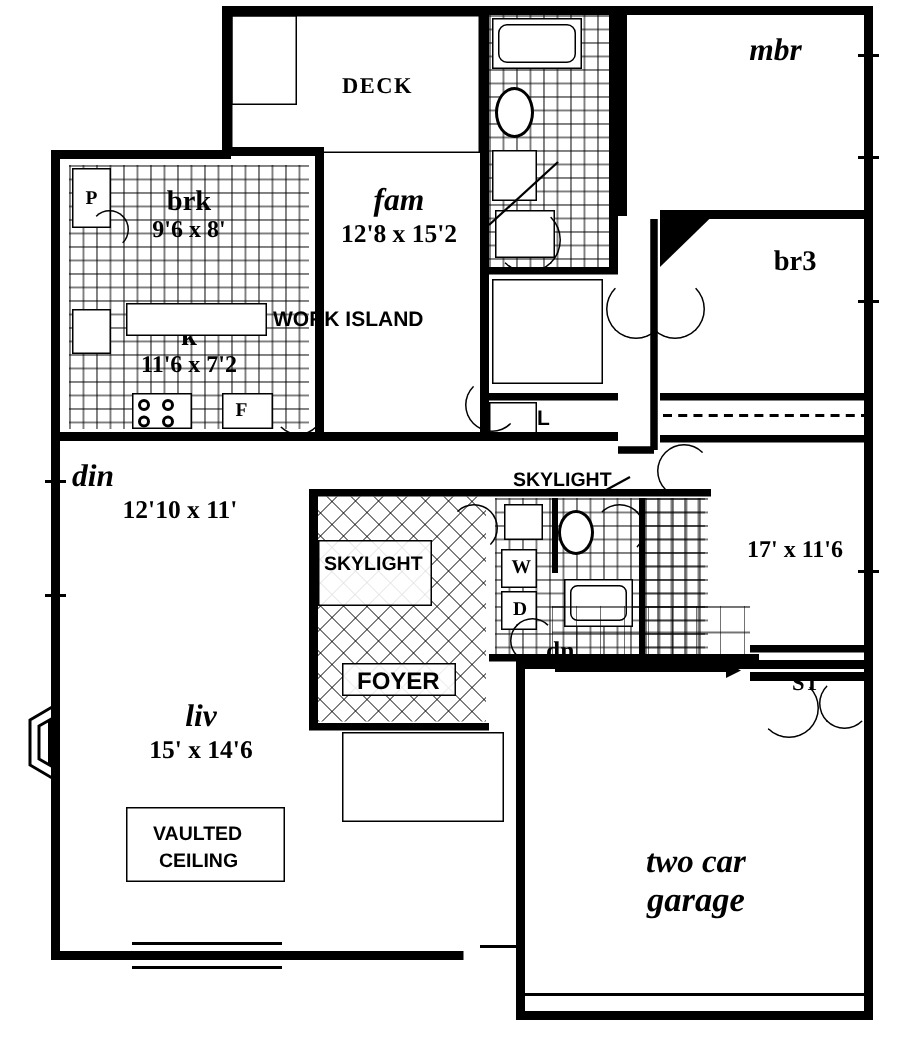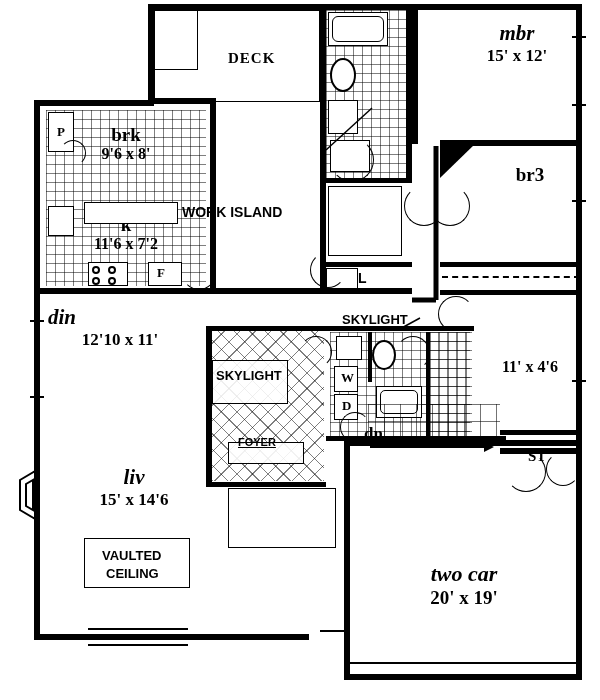--- a/index.html
+++ b/index.html
@@ -171,21 +171,20 @@
   <div class="boxthin" style="left:328px; top:186px; width:74px; height:70px; background:#fff;"></div>
   <div class="wall" style="left:320px; top:262px; width:92px; height:5px;"></div>
   <div class="boxthin" style="left:326px; top:268px; width:32px; height:24px; background:#fff;"></div>
   <div class="tiny" style="left:358px; top:270px; font-size:14px;">L</div>
   <div class="wall" style="left:320px; top:288px; width:92px; height:6px;"></div>
 
   <div class="wall" style="left:412px; top:4px; width:6px; height:140px;"></div>
   <div class="wall" style="left:440px; top:140px; width:142px; height:6px;"></div>
   <div class="lbl room-big" style="left:452px; top:22px; width:130px;">
     <span class="name">mbr</span>
-    <span class="dim">15' x 12'</span>
   </div>
 
   <div class="thin" style="left:572px; top:36px; width:14px; height:2px;"></div>
   <div class="thin" style="left:572px; top:104px; width:14px; height:2px;"></div>
 
   <svg class="lineart" viewBox="0 0 600 700">
 
     <path d="M440 143 L476 143 L440 178 Z" fill="#000"></path>
     <path d="M436 146 L436 300" stroke="#000" stroke-width="5" fill="none"></path>
 
@@ -210,29 +209,33 @@
   <div class="lbl room-mid" style="left:478px; top:164px; width:104px;">
     <span class="name">br3</span>
   </div>
   <div class="wall" style="left:440px; top:262px; width:142px; height:5px;"></div>
 
   <div style="position:absolute; left:442px; top:276px; width:138px; height:0; border-top:2px dashed #000;"></div>
   <div class="wall" style="left:440px; top:290px; width:142px; height:5px;"></div>
   <div class="thin" style="left:572px; top:200px; width:14px; height:2px;"></div>
 
   <div class="lbl room-mid" style="left:474px; top:358px; width:112px;">
-    <span class="dim">11' x 4'6</span>
+    <span class="dim">17' x 11'6</span>
   </div>
   <div class="thin" style="left:572px; top:380px; width:14px; height:2px;"></div>
 
   <div class="wall" style="left:500px; top:430px; width:82px; height:5px;"></div>
   <div class="tiny-serif" style="left:528px; top:448px; font-size:15px;">ST</div>
 
   <div class="wall" style="left:210px; top:98px; width:6px; height:196px;"></div>
   <div class="wall" style="left:210px; top:288px; width:116px; height:6px;"></div>
+  <div class="lbl room-big" style="left:212px; top:122px; width:108px;">
+    <span class="name">fam</span>
+    <span class="dim">12'8 x 15'2</span>
+  </div>
   <div class="tiny" style="left:182px; top:204px; font-size:14px;">WORK  ISLAND</div>
 
   <div class="tile-sm" style="left:46px; top:110px; width:160px; height:176px;"></div>
   <div class="lbl room-mid" style="left:74px; top:124px; width:104px;">
     <span class="name">brk</span>
     <span class="dim">9'6 x 8'</span>
   </div>
   <div class="lbl room-mid" style="left:74px; top:214px; width:104px;">
     <span class="name">k</span>
     <span class="dim">11'6 x 7'2</span>
@@ -273,21 +276,21 @@
 
   <div class="thin" style="left:88px; top:628px; width:100px; height:2px;"></div>
   <div class="thin" style="left:88px; top:644px; width:100px; height:2px;"></div>
 
   <div class="wall" style="left:206px; top:326px; width:6px; height:160px;"></div>
   <div class="wall" style="left:206px; top:326px; width:120px; height:5px;"></div>
   <div class="tile-diag" style="left:212px; top:331px; width:112px; height:150px;"></div>
   <div class="boxthin" style="left:212px; top:360px; width:76px; height:44px; background:rgba(255,255,255,.88);"></div>
   <div class="tiny" style="left:216px; top:368px; font-size:13px;">SKYLIGHT</div>
   <div class="boxthin" style="left:228px; top:442px; width:76px; height:22px; background:rgba(255,255,255,.9);"></div>
-  <div class="tiny" style="left:238px; top:436px; font-size:11px;text-decoration:underline;">FOYER</div>
+  <div class="tiny" style="left:238px; top:446px; font-size:16px;">FOYER</div>
   <div class="wall" style="left:206px; top:482px; width:120px; height:5px;"></div>
 
   <div class="boxthin" style="left:228px; top:488px; width:108px; height:60px; background:#fff;"></div>
 
   <div class="tile-sm" style="left:330px; top:332px; width:140px; height:104px;"></div>
   <div class="wall" style="left:326px; top:326px; width:148px; height:5px;"></div>
   <div class="wall" style="left:326px; top:436px; width:180px; height:5px;"></div>
   <div class="tiny" style="left:342px; top:312px; font-size:13px;">SKYLIGHT</div>
 
   <div class="boxthin" style="left:334px; top:366px; width:24px; height:26px; background:#fff;"></div>
@@ -302,21 +305,21 @@
   <div class="boxthin" style="left:380px; top:390px; width:38px; height:24px; border-radius:5px; background:#fff;"></div>
   <div class="wall" style="left:368px; top:332px; width:4px; height:50px;"></div>
   <div class="wall" style="left:426px; top:332px; width:4px; height:104px;"></div>
   <div class="tile-sm" style="left:430px; top:332px; width:42px; height:104px;"></div>
 
   <div class="tile" style="left:368px; top:404px; width:132px; height:34px; background-size:16px 17px;"></div>
   <div class="tiny-serif" style="left:364px; top:424px; font-size:17px;">dn</div>
 
   <div class="lbl room-big" style="left:352px; top:562px; width:224px;">
     <span class="name" style="font-size:22px;">two car</span>
-    <span class="dim" style="font-size:19px;">20' x 19'</span>
+    <span class="name" style="font-size:23px;">garage</span>
   </div>
 
   <div class="thin" style="left:344px; top:662px; width:238px; height:2px;"></div>
   <div class="thin" style="left:320px; top:630px; width:26px; height:2px;"></div>
 
   <div class="arc arc-bl" style="left:404px; top:186px; width:40px; height:40px;"></div>
   <div class="arc arc-br" style="left:430px; top:186px; width:40px; height:40px;"></div>
   <div class="arc arc-tl" style="left:438px; top:296px; width:36px; height:36px;"></div>
   <div class="arc arc-br" style="left:506px; top:452px; width:40px; height:40px;"></div>
   <div class="arc arc-bl" style="left:546px; top:452px; width:34px; height:34px;"></div>

